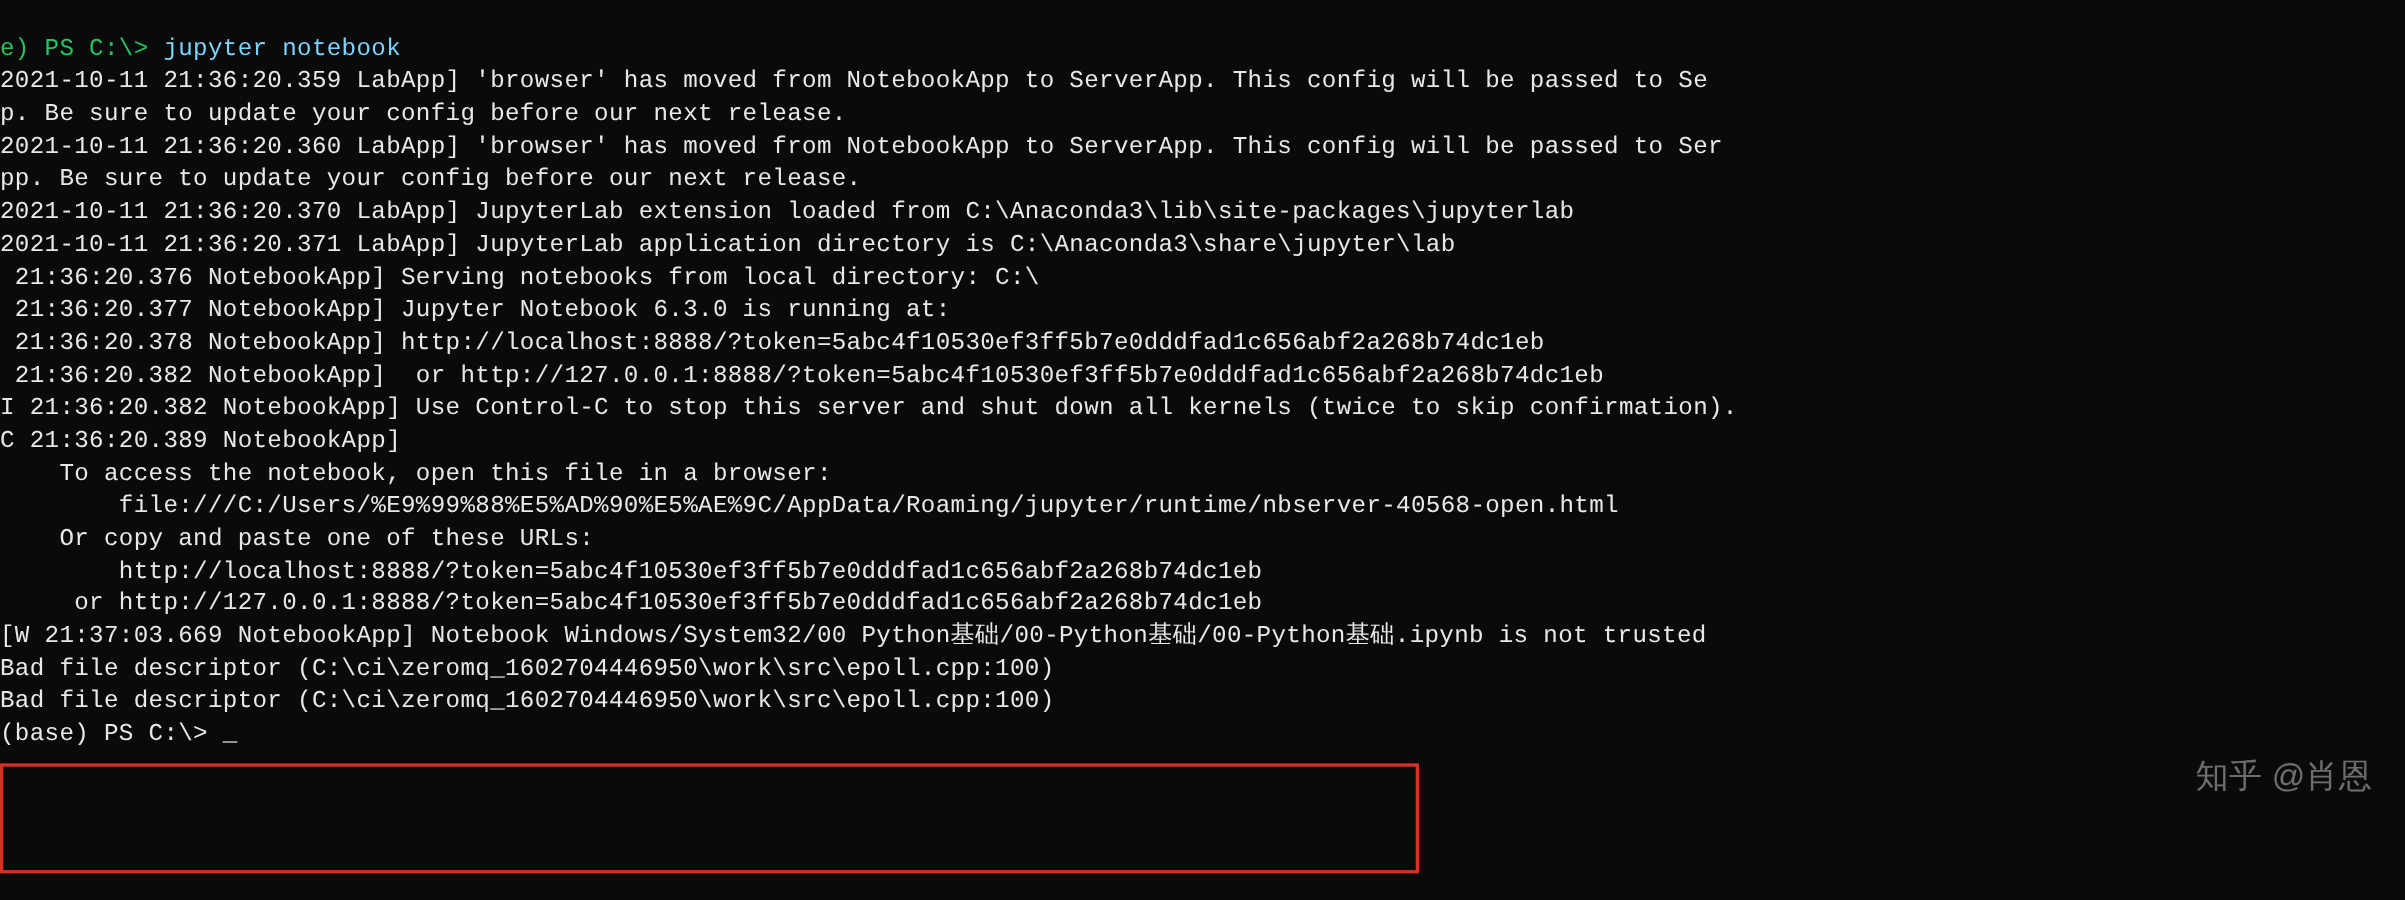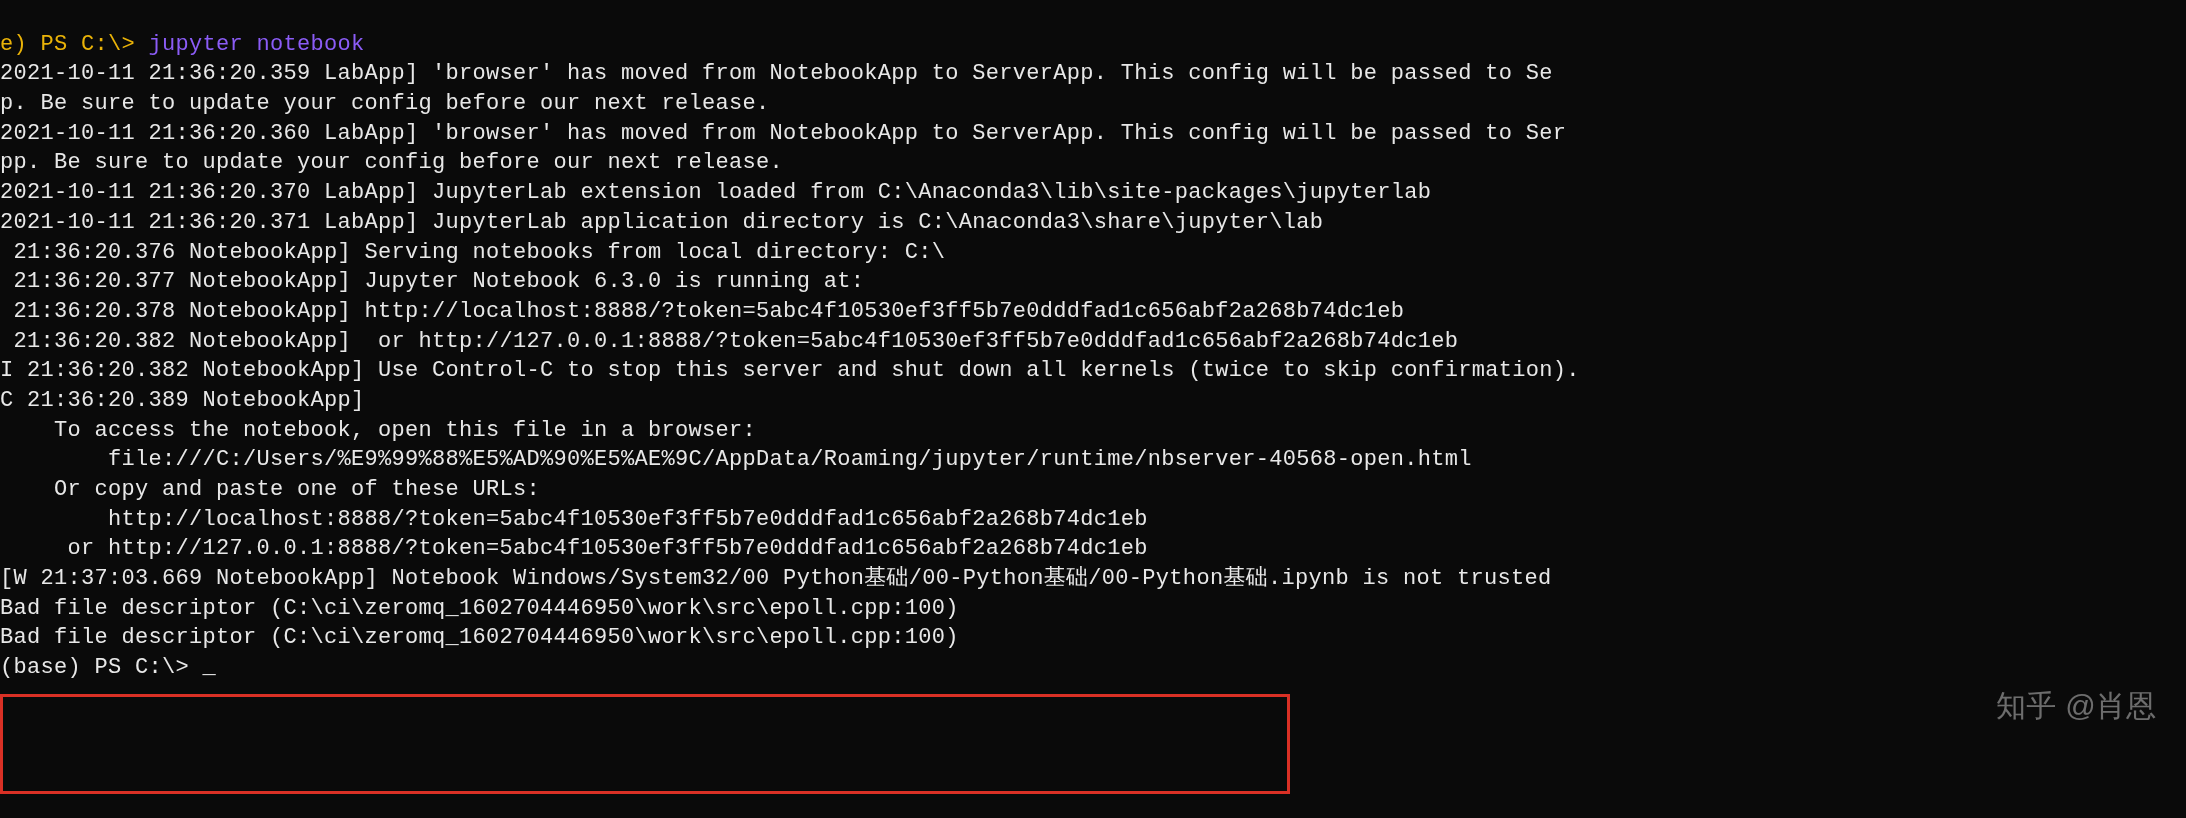--- a/index.html
+++ b/index.html
@@ -13,22 +13,22 @@
     height: 818px;
     overflow: hidden;
     position: relative;
     padding: 0;
     letter-spacing: 0.3px;
   }
   .terminal {
     white-space: pre;
     padding: 0;
   }
-  .prompt { color: #eab308; }
-  .cmd { color: #8b5cf6; }
+  .prompt { color: #22c55e; }
+  .cmd { color: #7dd3fc; }
   .line { display: block; }
   .redbox {
     position: absolute;
     border: 3px solid #d93025;
     pointer-events: none;
   }
   .watermark {
     position: absolute;
     color: rgba(230,230,230,0.45);
     font-family: "PingFang SC","Microsoft YaHei",sans-serif;

